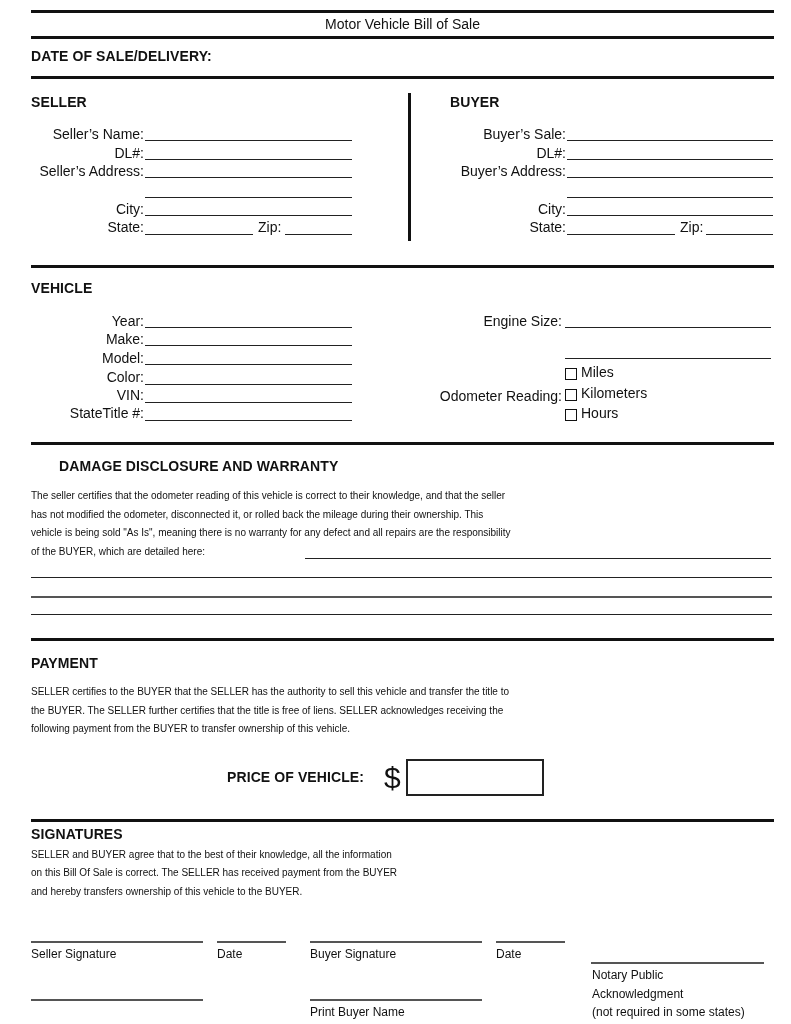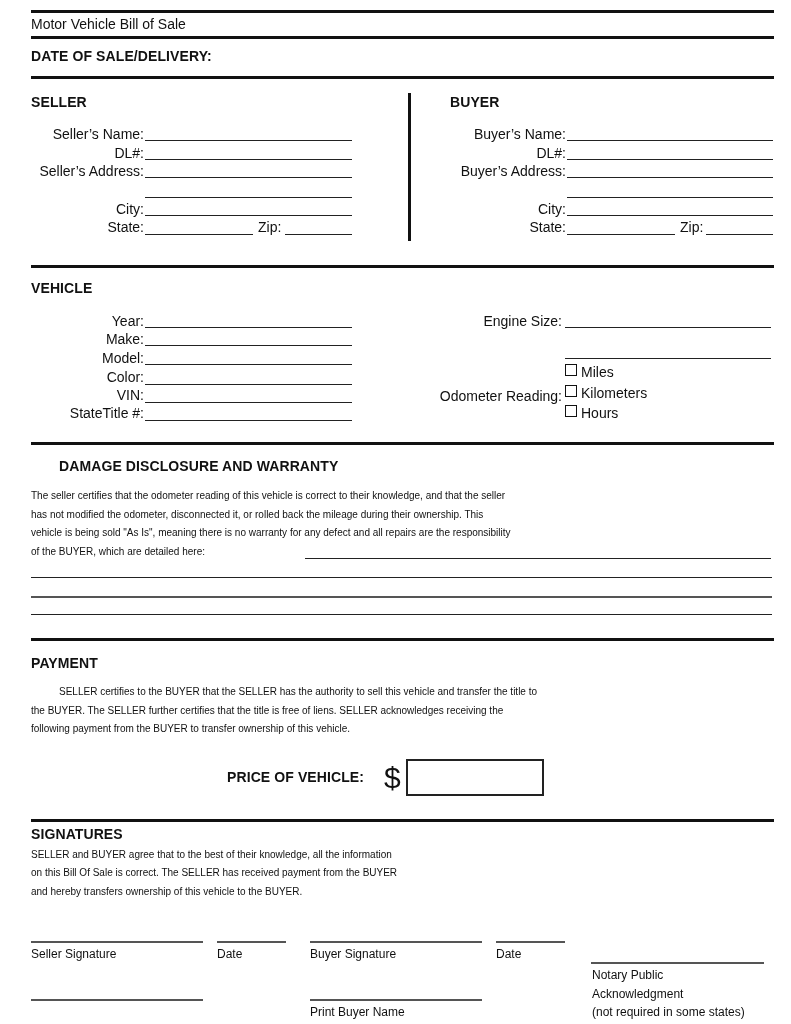--- a/index.html
+++ b/index.html
@@ -4,30 +4,30 @@
 <style>
   html,body{margin:0;padding:0;background:#fff;}
   body{width:791px;height:1024px;position:relative;overflow:hidden;font-family:"Liberation Sans",sans-serif;color:#111;}
   .abs{position:absolute;}
   .rule{position:absolute;left:31px;width:743px;background:#111;}
   .thick{height:3px;}
   .h{position:absolute;font-weight:bold;font-size:14px;letter-spacing:0.1px;}
   .lbl{position:absolute;font-size:14px;text-align:right;white-space:nowrap;}
   .line{position:absolute;height:0;border-bottom:1.3px solid #222;}
   .para{position:absolute;font-size:10px;line-height:18.5px;white-space:nowrap;}
-  .cb{position:absolute;font-size:14px;white-space:nowrap;display:flex;align-items:flex-start;}
+  .cb{position:absolute;font-size:14px;white-space:nowrap;display:flex;align-items:flex-end;}
   .box{display:inline-block;width:10px;height:10px;border:1.3px solid #111;margin-right:4px;}
   .sig{position:absolute;font-size:12px;white-space:nowrap;}
   .sigline{position:absolute;height:0;border-bottom:2px solid #555;}
 </style>
 </head>
 <body>
 
 <div class="rule thick" style="top:10px;"></div>
-<div class="abs" style="top:16px;left:31px;width:743px;text-align:left;font-size:14px;">Motor Vehicle Bill of Sale</div>
+<div class="abs" style="top:16px;left:31px;width:743px;text-align:center;font-size:14px;">Motor Vehicle Bill of Sale</div>
 <div class="rule thick" style="top:36px;"></div>
 
 <div class="h" style="top:48px;left:31px;">DATE OF SALE/DELIVERY:</div>
 <div class="rule thick" style="top:76px;"></div>
 
 <div class="h" style="top:94px;left:31px;">SELLER</div>
 <div class="lbl" style="top:126px;right:647px;">Seller’s Name:</div>
 <div class="line" style="top:140px;left:145px;width:207px;"></div>
 <div class="lbl" style="top:145px;right:647px;">DL#:</div>
 <div class="line" style="top:159px;left:145px;width:207px;"></div>
@@ -37,21 +37,21 @@
 <div class="lbl" style="top:201px;right:647px;">City:</div>
 <div class="line" style="top:215px;left:145px;width:207px;"></div>
 <div class="lbl" style="top:219px;right:647px;">State:</div>
 <div class="line" style="top:234px;left:145px;width:108px;"></div>
 <div class="lbl" style="top:219px;left:258px;">Zip:</div>
 <div class="line" style="top:234px;left:285px;width:67px;"></div>
 
 <div class="abs" style="top:93px;left:408px;width:3px;height:148px;background:#111;"></div>
 
 <div class="h" style="top:94px;left:450px;">BUYER</div>
-<div class="lbl" style="top:126px;right:225px;">Buyer’s Name:</div>
+<div class="lbl" style="top:126px;right:225px;">Buyer’s Sale:</div>
 <div class="line" style="top:140px;left:567px;width:206px;"></div>
 <div class="lbl" style="top:145px;right:225px;">DL#:</div>
 <div class="line" style="top:159px;left:567px;width:206px;"></div>
 <div class="lbl" style="top:163px;right:225px;">Buyer’s Address:</div>
 <div class="line" style="top:177px;left:567px;width:206px;"></div>
 <div class="line" style="top:197px;left:567px;width:206px;"></div>
 <div class="lbl" style="top:201px;right:225px;">City:</div>
 <div class="line" style="top:215px;left:567px;width:206px;"></div>
 <div class="lbl" style="top:219px;right:225px;">State:</div>
 <div class="line" style="top:234px;left:567px;width:108px;"></div>
@@ -100,21 +100,21 @@
 <div class="para" style="top:524px;left:31px;">vehicle is being sold "As Is", meaning there is no warranty for any defect and all repairs are the responsibility</div>
 <div class="para" style="top:543px;left:31px;">of the BUYER, which are detailed here:</div>
 <div class="line" style="top:558px;left:305px;width:466px;"></div>
 <div class="line" style="top:577px;left:31px;width:741px;"></div>
 <div class="line" style="top:596px;left:31px;width:741px;border-bottom-color:#555;border-bottom-width:2px;"></div>
 <div class="line" style="top:614px;left:31px;width:741px;"></div>
 
 <div class="rule thick" style="top:638px;"></div>
 
 <div class="h" style="top:655px;left:31px;">PAYMENT</div>
-<div class="para" style="top:683px;left:31px;margin-left:28px;">SELLER certifies to the BUYER that the SELLER has the authority to sell this vehicle and transfer the title to</div>
+<div class="para" style="top:683px;left:31px;">SELLER certifies to the BUYER that the SELLER has the authority to sell this vehicle and transfer the title to</div>
 <div class="para" style="top:702px;left:31px;">the BUYER. The SELLER further certifies that the title is free of liens.  SELLER acknowledges receiving the</div>
 <div class="para" style="top:720px;left:31px;">following payment from the BUYER to transfer ownership of this vehicle.</div>
 
 <div class="h" style="top:769px;left:227px;">PRICE OF VEHICLE:</div>
 <div class="abs" style="top:760px;left:384px;font-size:30px;line-height:36px;">$</div>
 <div class="abs" style="top:759px;left:406px;width:138px;height:37px;border:2.5px solid #222;box-sizing:border-box;"></div>
 
 <div class="rule thick" style="top:819px;"></div>
 
 <div class="h" style="top:826px;left:31px;">SIGNATURES</div>

